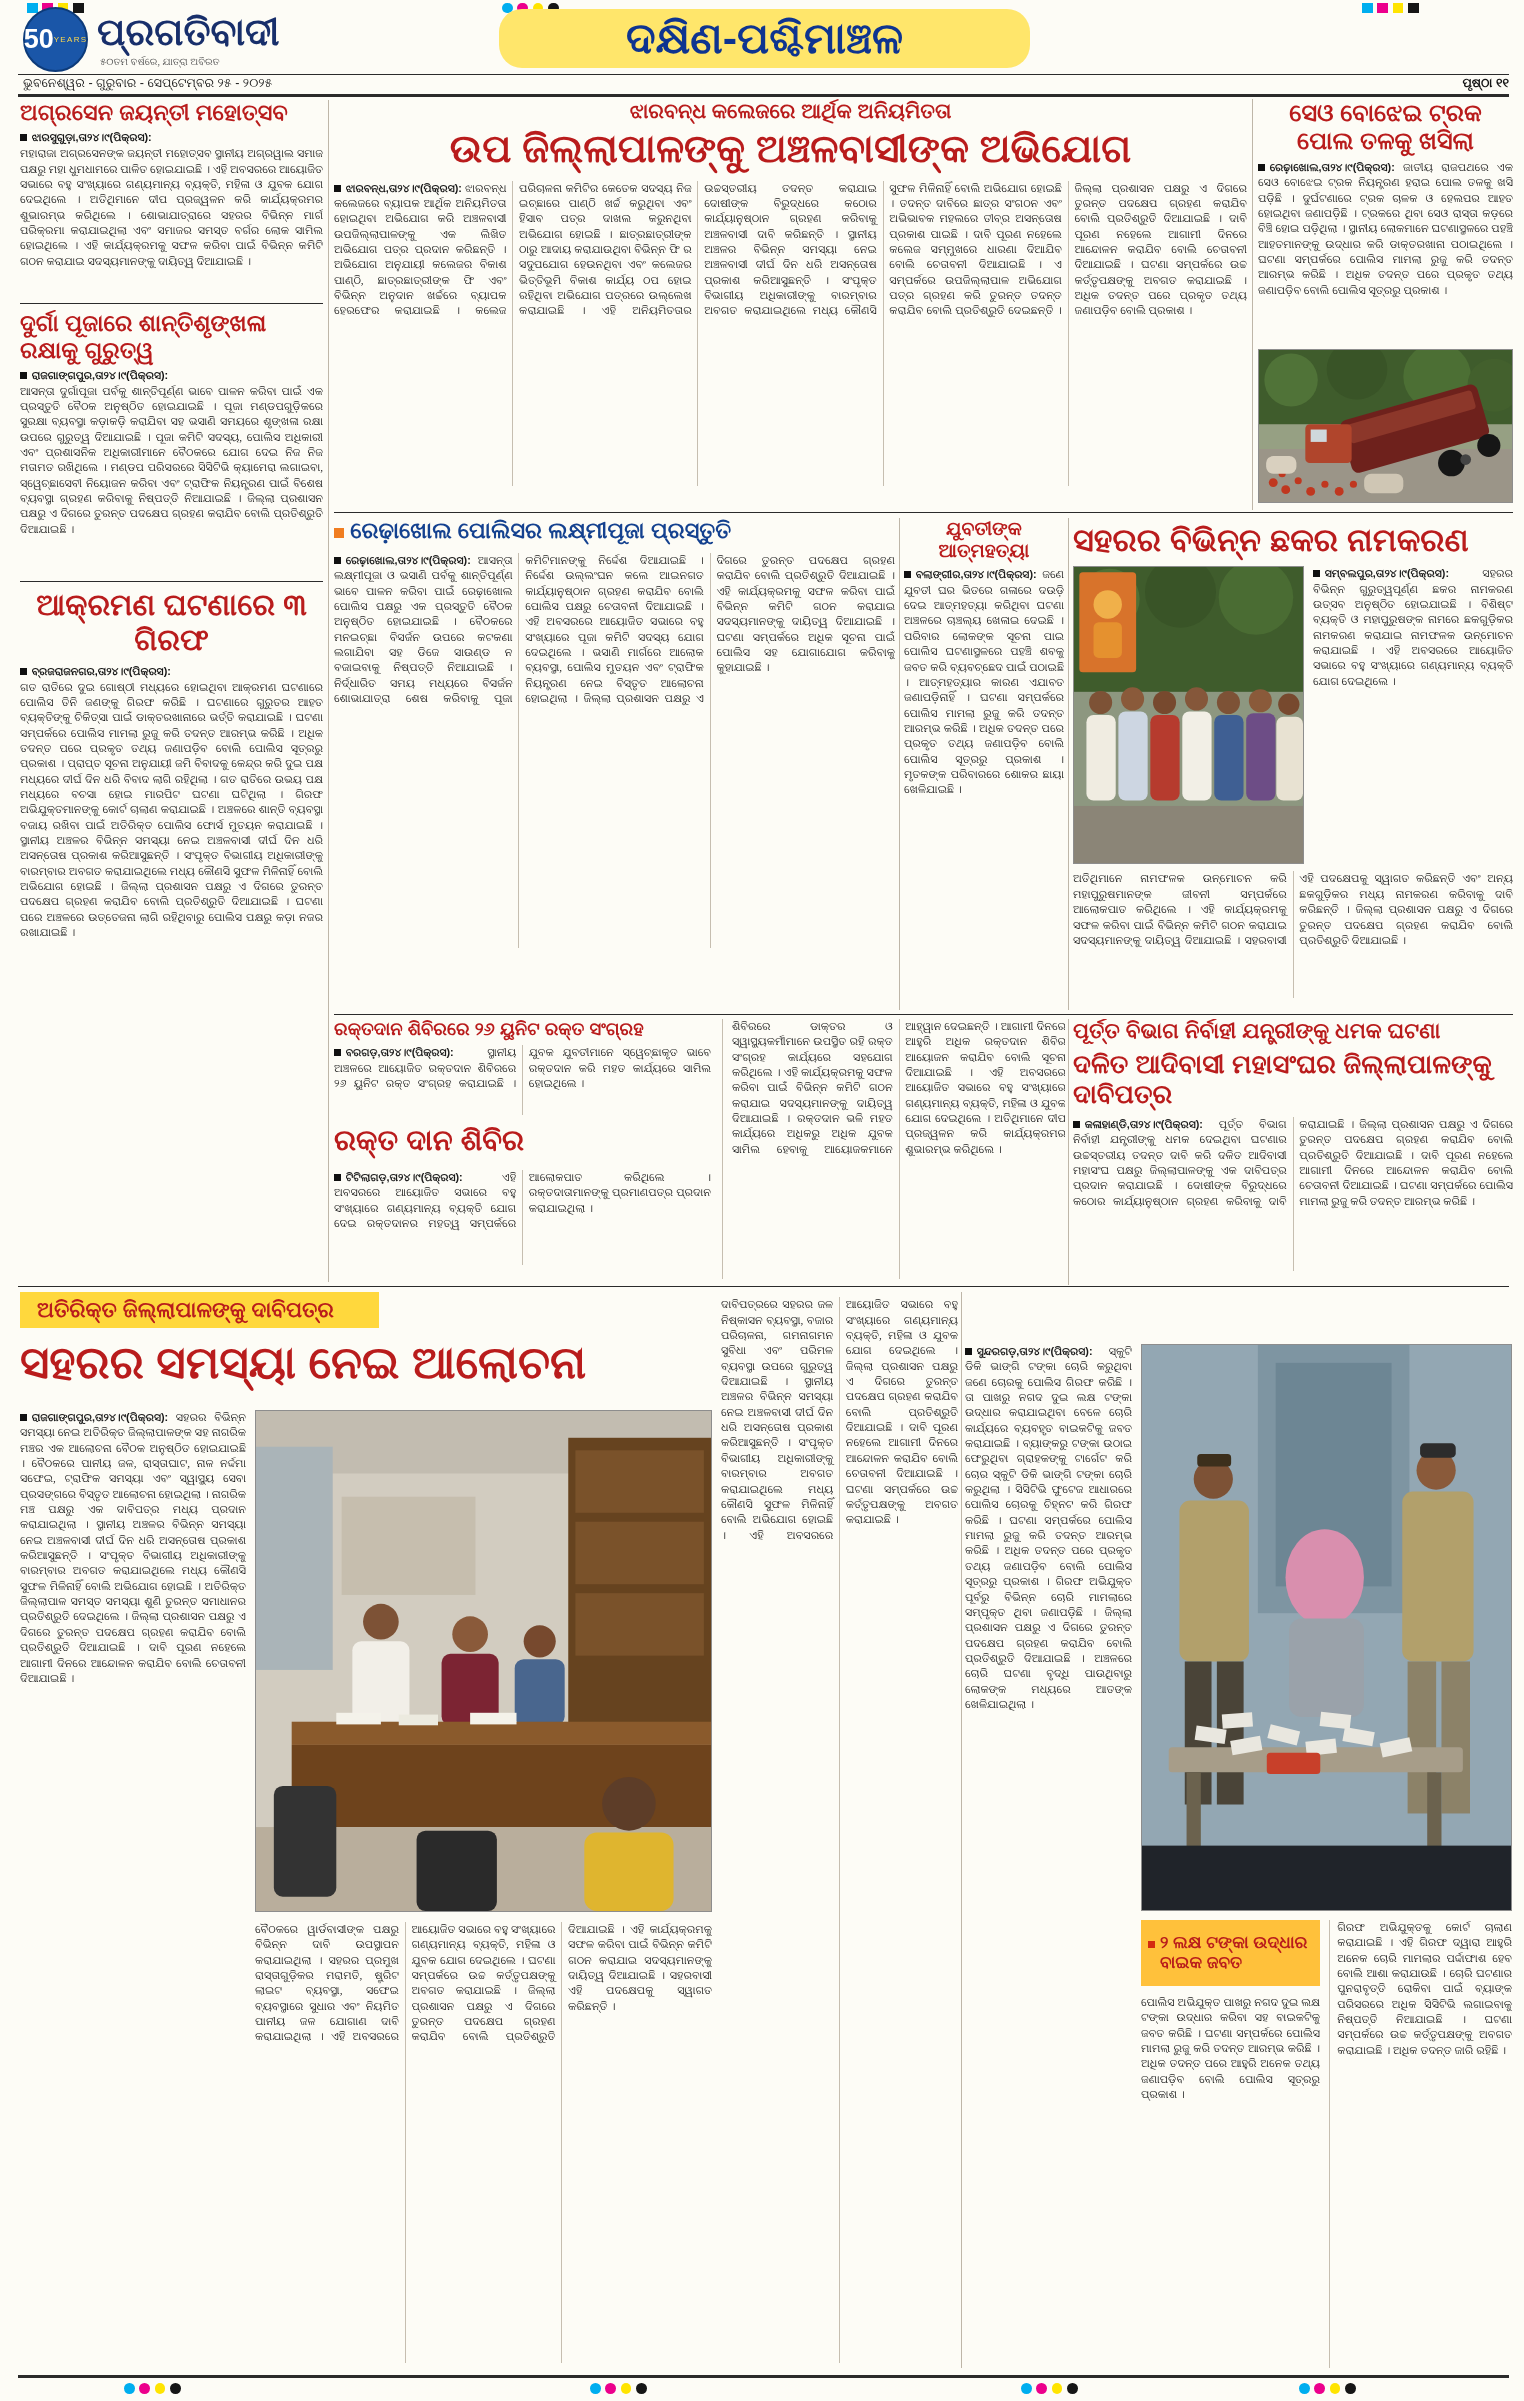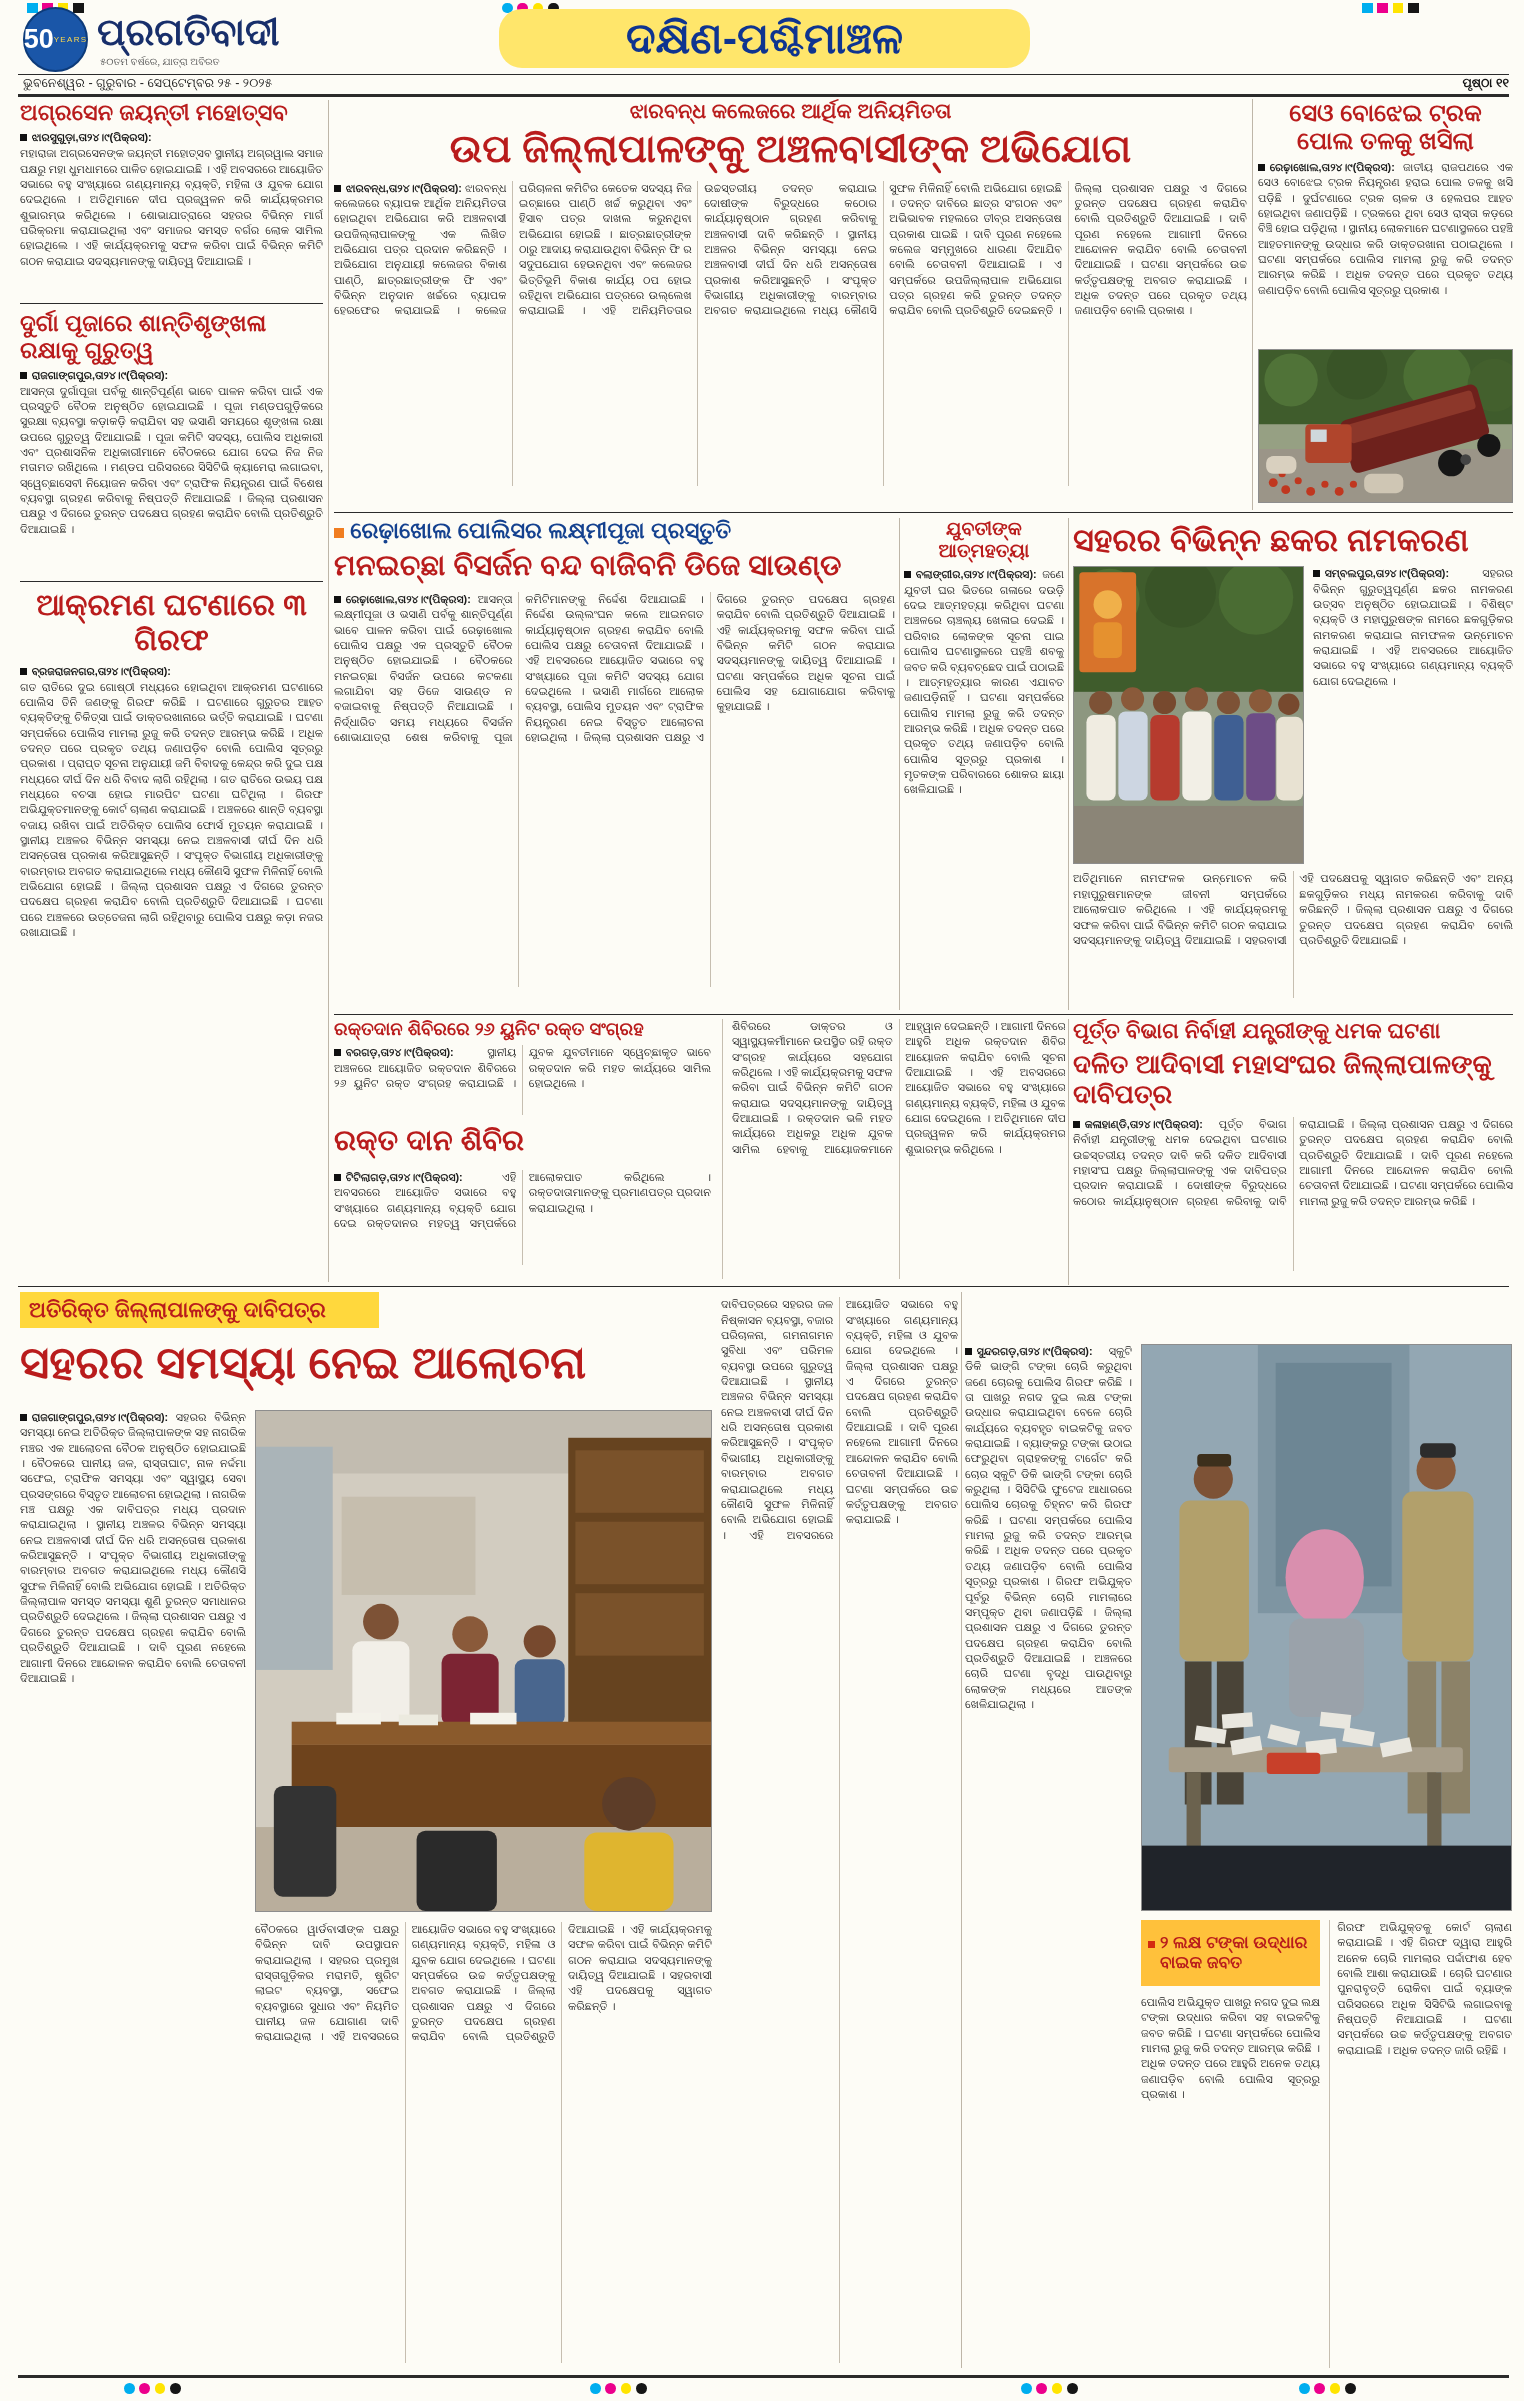--- a/index.html
+++ b/index.html
@@ -145,21 +145,20 @@
             <circle cx="106" cy="152" r="4"></circle>
           </g>
         <rect x="8" y="120" width="34" height="20" rx="8" fill="#d9d0bf"></rect>
           <rect x="118" y="140" width="44" height="22" rx="8" fill="#cfc6b4"></rect>
       </svg>
     </div>
   </article>
 
   <article class="abs" style="left:334px;top:518px;width:561px;height:492px">
     <div class="hl" style="font-size:22.4px;color:#14418f"><span class="bullet orange"></span><span>ରେଢ଼ାଖୋଲ ପୋଲିସର ଲକ୍ଷ୍ମୀପୂଜା ପ୍ରସ୍ତୁତି</span></div>
-    <h2 class="hl" style="font-size:29px;margin-top:5.4px">ମନଇଚ୍ଛା ବିସର୍ଜନ ବନ୍ଦ ବାଜିବନି ଡିଜେ ସାଉଣ୍ଡ</h2>
     <div class="bt cols3" style="margin-top:9px;height:395px">
       <span class="byline"><span class="bullet"></span><span>ରେଢ଼ାଖୋଲ,ତା୨୪।୯(ପିକ୍ରସ):</span></span>
       <span>ଆସନ୍ତା ଲକ୍ଷ୍ମୀପୂଜା ଓ ଭସାଣି ପର୍ବକୁ ଶାନ୍ତିପୂର୍ଣ୍ଣ ଭାବେ ପାଳନ କରିବା ପାଇଁ ରେଢ଼ାଖୋଲ ପୋଲିସ ପକ୍ଷରୁ ଏକ ପ୍ରସ୍ତୁତି ବୈଠକ ଅନୁଷ୍ଠିତ ହୋଇଯାଇଛି । ବୈଠକରେ ମନଇଚ୍ଛା ବିସର୍ଜନ ଉପରେ କଟକଣା ଲଗାଯିବା ସହ ଡିଜେ ସାଉଣ୍ଡ ନ ବଜାଇବାକୁ ନିଷ୍ପତ୍ତି ନିଆଯାଇଛି । ନିର୍ଦ୍ଧାରିତ ସମୟ ମଧ୍ୟରେ ବିସର୍ଜନ ଶୋଭାଯାତ୍ରା ଶେଷ କରିବାକୁ ପୂଜା କମିଟିମାନଙ୍କୁ ନିର୍ଦ୍ଦେଶ ଦିଆଯାଇଛି । ନିର୍ଦ୍ଦେଶ ଉଲ୍ଲଂଘନ କଲେ ଆଇନଗତ କାର୍ଯ୍ୟାନୁଷ୍ଠାନ ଗ୍ରହଣ କରାଯିବ ବୋଲି ପୋଲିସ ପକ୍ଷରୁ ଚେତାବନୀ ଦିଆଯାଇଛି । ଏହି ଅବସରରେ ଆୟୋଜିତ ସଭାରେ ବହୁ ସଂଖ୍ୟାରେ ପୂଜା କମିଟି ସଦସ୍ୟ ଯୋଗ ଦେଇଥିଲେ । ଭସାଣି ମାର୍ଗରେ ଆଲୋକ ବ୍ୟବସ୍ଥା, ପୋଲିସ ମୁତୟନ ଏବଂ ଟ୍ରାଫିକ ନିୟନ୍ତ୍ରଣ ନେଇ ବିସ୍ତୃତ ଆଲୋଚନା ହୋଇଥିଲା । ଜିଲ୍ଲା ପ୍ରଶାସନ ପକ୍ଷରୁ ଏ ଦିଗରେ ତୁରନ୍ତ ପଦକ୍ଷେପ ଗ୍ରହଣ କରାଯିବ ବୋଲି ପ୍ରତିଶ୍ରୁତି ଦିଆଯାଇଛି । ଏହି କାର୍ଯ୍ୟକ୍ରମକୁ ସଫଳ କରିବା ପାଇଁ ବିଭିନ୍ନ କମିଟି ଗଠନ କରାଯାଇ ସଦସ୍ୟମାନଙ୍କୁ ଦାୟିତ୍ୱ ଦିଆଯାଇଛି । ଘଟଣା ସମ୍ପର୍କରେ ଅଧିକ ସୂଚନା ପାଇଁ ପୋଲିସ ସହ ଯୋଗାଯୋଗ କରିବାକୁ କୁହାଯାଇଛି ।</span>
     </div>
   </article>
 
   <article class="abs" style="left:904px;top:518px;width:160px;height:492px">
     <h2 class="hl center" style="font-size:19px">ଯୁବତୀଙ୍କ ଆତ୍ମହତ୍ୟା</h2>
     <div class="bt" style="margin-top:5.4px;height:449px">
       <span class="byline"><span class="bullet"></span><span>ବଲାଙ୍ଗୀର,ତା୨୪।୯(ପିକ୍ରସ):</span></span>
@@ -224,21 +223,21 @@
   <article class="abs" style="left:1073px;top:1019px;width:440px;height:264px">
     <div class="hl" style="font-size:21.5px">ପୂର୍ତ୍ତ ବିଭାଗ ନିର୍ବାହୀ ଯନ୍ତ୍ରୀଙ୍କୁ ଧମକ ଘଟଣା</div>
     <h2 class="hl" style="font-size:26px;margin-top:5.4px">ଦଳିତ ଆଦିବାସୀ ମହାସଂଘର ଜିଲ୍ଲାପାଳଙ୍କୁ ଦାବିପତ୍ର</h2>
     <div class="bt cols2" style="margin-top:7.2px;height:154px">
       <span class="byline"><span class="bullet"></span><span>କଳାହାଣ୍ଡି,ତା୨୪।୯(ପିକ୍ରସ):</span></span>
       <span>ପୂର୍ତ୍ତ ବିଭାଗ ନିର୍ବାହୀ ଯନ୍ତ୍ରୀଙ୍କୁ ଧମକ ଦେଇଥିବା ଘଟଣାର ଉଚ୍ଚସ୍ତରୀୟ ତଦନ୍ତ ଦାବି କରି ଦଳିତ ଆଦିବାସୀ ମହାସଂଘ ପକ୍ଷରୁ ଜିଲ୍ଲାପାଳଙ୍କୁ ଏକ ଦାବିପତ୍ର ପ୍ରଦାନ କରାଯାଇଛି । ଦୋଷୀଙ୍କ ବିରୁଦ୍ଧରେ କଠୋର କାର୍ଯ୍ୟାନୁଷ୍ଠାନ ଗ୍ରହଣ କରିବାକୁ ଦାବି କରାଯାଇଛି । ଜିଲ୍ଲା ପ୍ରଶାସନ ପକ୍ଷରୁ ଏ ଦିଗରେ ତୁରନ୍ତ ପଦକ୍ଷେପ ଗ୍ରହଣ କରାଯିବ ବୋଲି ପ୍ରତିଶ୍ରୁତି ଦିଆଯାଇଛି । ଦାବି ପୂରଣ ନହେଲେ ଆଗାମୀ ଦିନରେ ଆନ୍ଦୋଳନ କରାଯିବ ବୋଲି ଚେତାବନୀ ଦିଆଯାଇଛି । ଘଟଣା ସମ୍ପର୍କରେ ପୋଲିସ ମାମଲା ରୁଜୁ କରି ତଦନ୍ତ ଆରମ୍ଭ କରିଛି ।</span>
     </div>
   </article>
 
   <article class="abs" style="left:20px;top:1292px;width:938px;height:1076px">
-    <div style="width:359px;height:36px;background:#ffd83d;display:flex;align-items:center;padding-left:9px">
+    <div style="width:359px;height:36px;background:#ffd83d;display:flex;align-items:center;padding-left:17px">
       <span class="hl" style="font-size:21.5px">ଅତିରିକ୍ତ ଜିଲ୍ଲାପାଳଙ୍କୁ ଦାବିପତ୍ର</span>
     </div>
     <h1 class="hl" style="font-size:45px;margin-top:9px;width:682px">ସହରର ସମସ୍ୟା ନେଇ ଆଲୋଚନା</h1>
     <div class="abs bt" style="left:0;top:118px;width:226px;height:953px">
       <span class="byline"><span class="bullet"></span><span>ରାଜଗାଙ୍ଗପୁର,ତା୨୪।୯(ପିକ୍ରସ):</span></span>
       <span>ସହରର ବିଭିନ୍ନ ସମସ୍ୟା ନେଇ ଅତିରିକ୍ତ ଜିଲ୍ଲାପାଳଙ୍କ ସହ ନାଗରିକ ମଞ୍ଚର ଏକ ଆଲୋଚନା ବୈଠକ ଅନୁଷ୍ଠିତ ହୋଇଯାଇଛି । ବୈଠକରେ ପାନୀୟ ଜଳ, ରାସ୍ତାଘାଟ, ନାଳ ନର୍ଦ୍ଦମା ସଫେଇ, ଟ୍ରାଫିକ ସମସ୍ୟା ଏବଂ ସ୍ୱାସ୍ଥ୍ୟ ସେବା ପ୍ରସଙ୍ଗରେ ବିସ୍ତୃତ ଆଲୋଚନା ହୋଇଥିଲା । ନାଗରିକ ମଞ୍ଚ ପକ୍ଷରୁ ଏକ ଦାବିପତ୍ର ମଧ୍ୟ ପ୍ରଦାନ କରାଯାଇଥିଲା । ସ୍ଥାନୀୟ ଅଞ୍ଚଳର ବିଭିନ୍ନ ସମସ୍ୟା ନେଇ ଅଞ୍ଚଳବାସୀ ଦୀର୍ଘ ଦିନ ଧରି ଅସନ୍ତୋଷ ପ୍ରକାଶ କରିଆସୁଛନ୍ତି । ସଂପୃକ୍ତ ବିଭାଗୀୟ ଅଧିକାରୀଙ୍କୁ ବାରମ୍ବାର ଅବଗତ କରାଯାଇଥିଲେ ମଧ୍ୟ କୌଣସି ସୁଫଳ ମିଳିନାହିଁ ବୋଲି ଅଭିଯୋଗ ହୋଇଛି । ଅତିରିକ୍ତ ଜିଲ୍ଲାପାଳ ସମସ୍ତ ସମସ୍ୟା ଶୁଣି ତୁରନ୍ତ ସମାଧାନର ପ୍ରତିଶ୍ରୁତି ଦେଇଥିଲେ । ଜିଲ୍ଲା ପ୍ରଶାସନ ପକ୍ଷରୁ ଏ ଦିଗରେ ତୁରନ୍ତ ପଦକ୍ଷେପ ଗ୍ରହଣ କରାଯିବ ବୋଲି ପ୍ରତିଶ୍ରୁତି ଦିଆଯାଇଛି । ଦାବି ପୂରଣ ନହେଲେ ଆଗାମୀ ଦିନରେ ଆନ୍ଦୋଳନ କରାଯିବ ବୋଲି ଚେତାବନୀ ଦିଆଯାଇଛି ।</span>
     </div>
     <div class="abs photo-frame" style="left:235px;top:118px;width:457px;height:502px">
       <svg class="photo" viewBox="0 0 510 560" preserveAspectRatio="none">
         <rect width="510" height="560" fill="#d2ccc0"></rect>

